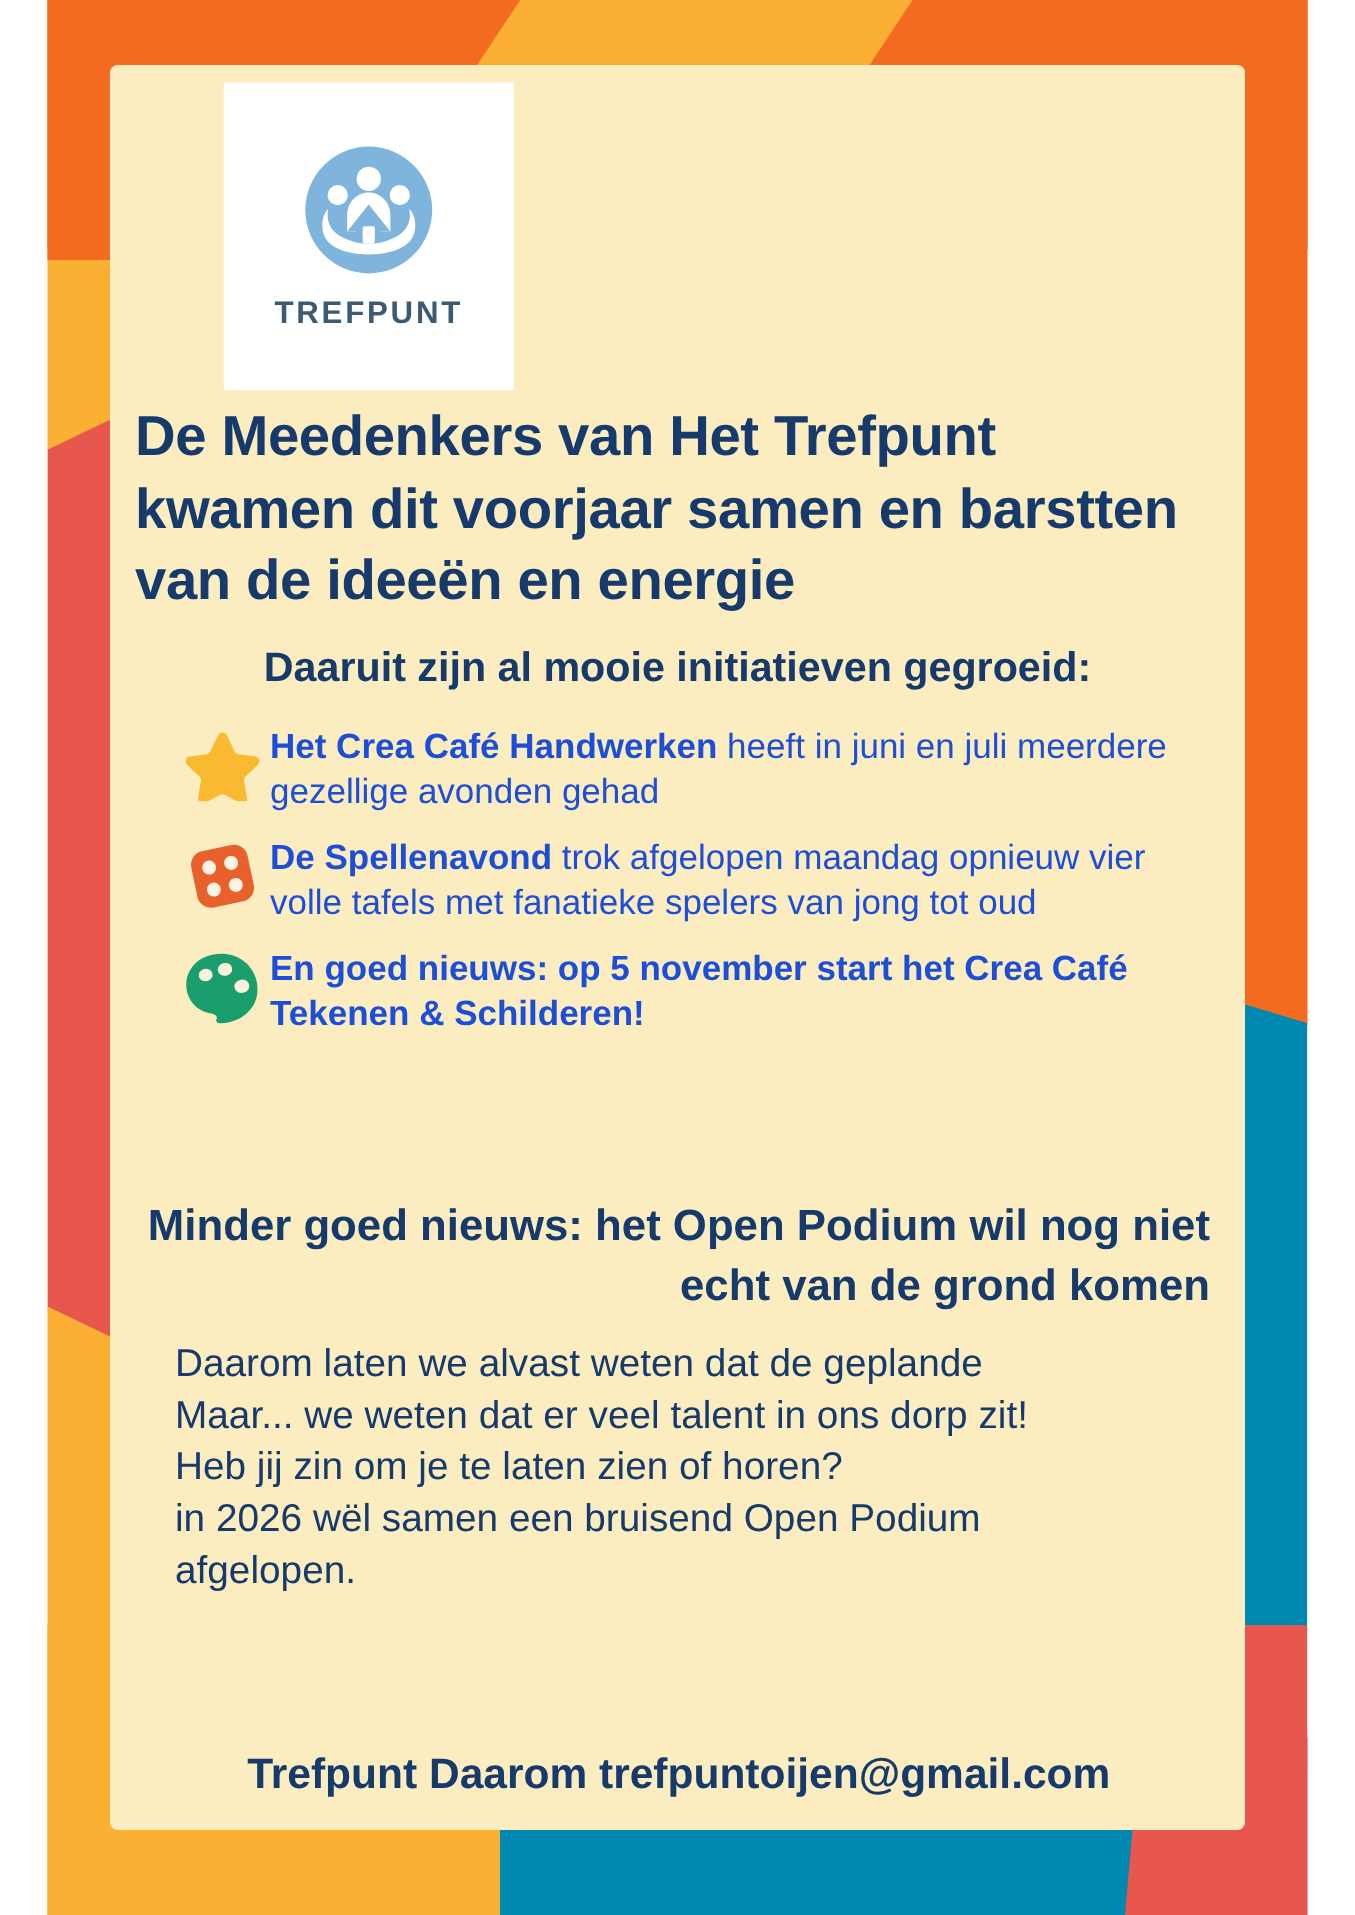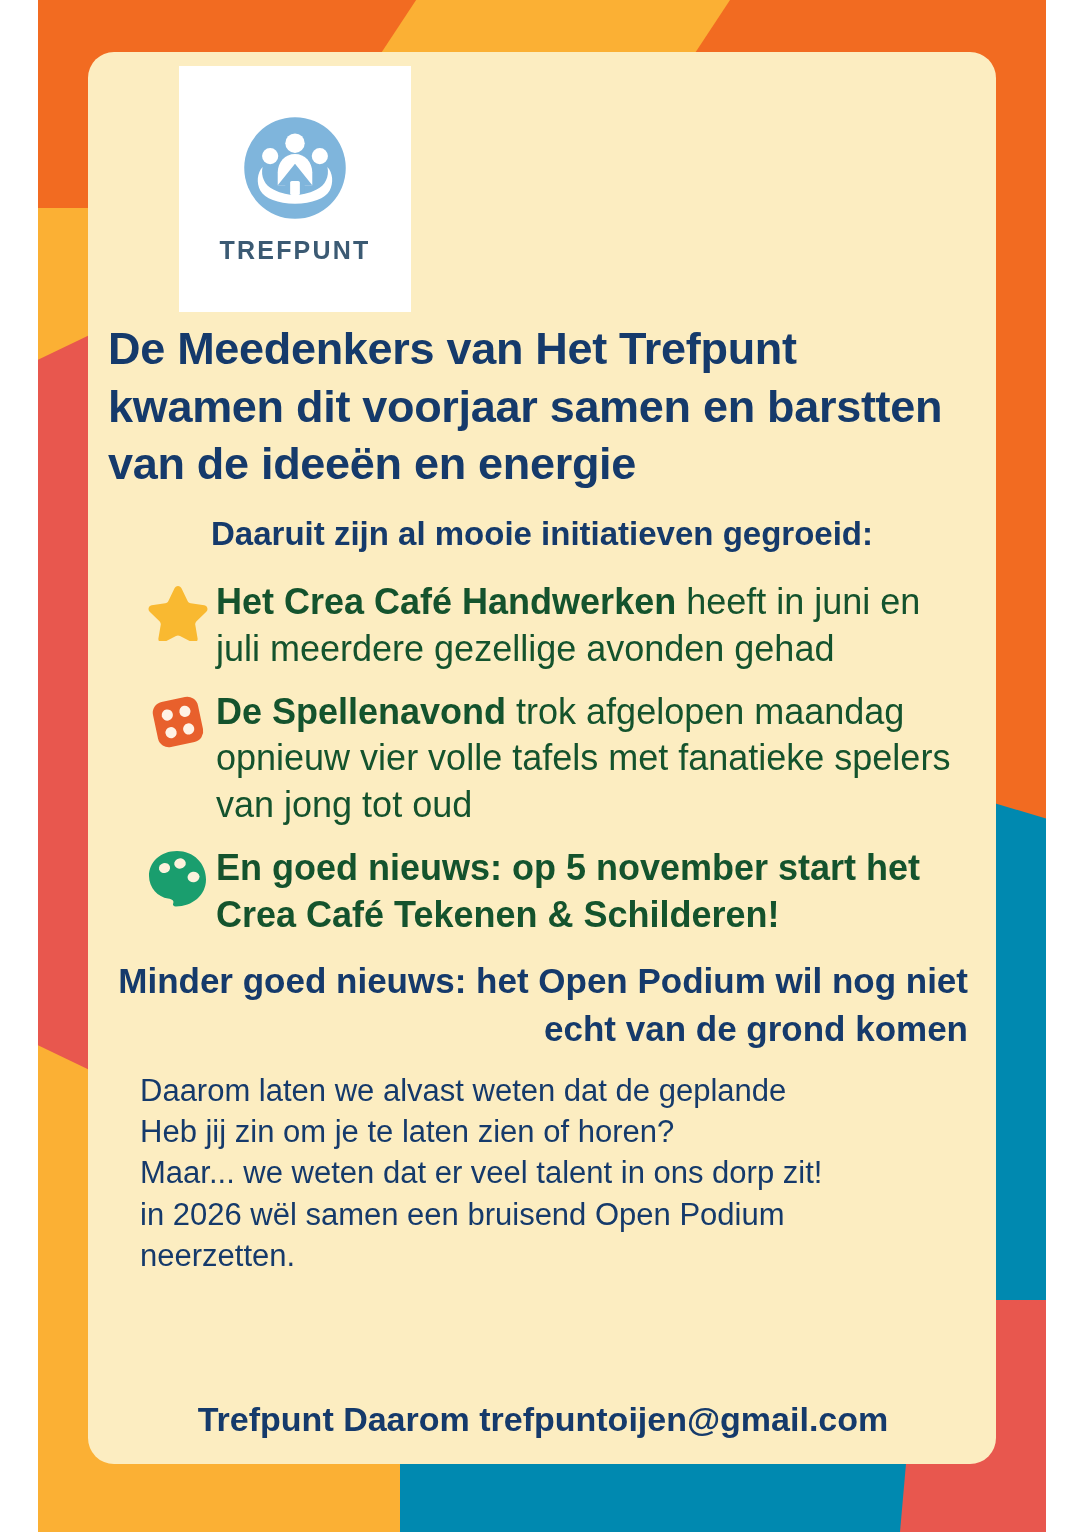--- a/index.html
+++ b/index.html
@@ -127,21 +127,21 @@
   }
 
   
   .card {
     position: absolute;
     left: 88px;
     top: 52px;
     width: 908px;
     height: 1412px;
     background: #FCEDC1;
-    border-radius: 26px;
+    border-radius: 6px;
     box-sizing: border-box;
     padding: 0;
     z-index: 5;
   }
 
   
   .logo-box {
     position: absolute;
     left: 91px;
     top: 14px;
@@ -210,23 +210,23 @@
     height: 66px;
     display: flex;
     align-items: center;
     justify-content: center;
     padding-top: 4px;
     box-sizing: border-box;
   }
   .bullet-icon svg { display: block; }
   .bullet-text {
     flex: 1 1 auto;
-    font-size: 36px;
+    font-size: 28px;
     line-height: 1.3;
-    color: #14532d;
+    color: #1d4ed8;
     padding-top: 2px;
   }
   .bullet-text .b { font-weight: 700; }
   .bullet-text.all-bold { font-weight: 700; }
 
   
   .badnews {
     position: absolute;
     left: 30px;
     top: 905px;
@@ -337,22 +337,22 @@
         </span>
         <span class="bullet-text all-bold"><span class="b">En goed nieuws: op 5 november start het Crea Café Tekenen &amp; Schilderen!</span><span></span></span>
       </div>
 
     </div>
 
     <div class="badnews">Minder goed nieuws: het Open Podium wil nog niet echt van de grond komen</div>
 
     <div class="body-copy">
       <div>Daarom laten we alvast weten dat de geplande</div>
+      <div>Maar... we weten dat er veel talent in ons dorp zit!</div>
       <div>Heb jij zin om je te laten zien of horen?</div>
-      <div>Maar... we weten dat er veel talent in ons dorp zit!</div>
       <div>in 2026 wël samen een bruisend Open Podium</div>
-      <div>neerzetten.</div>
+      <div>afgelopen.</div>
     </div>
 
     <div class="footer-contact">Trefpunt Daarom trefpuntoijen@gmail.com</div>
 
   </div>
 </div>
 
 </body></html>

